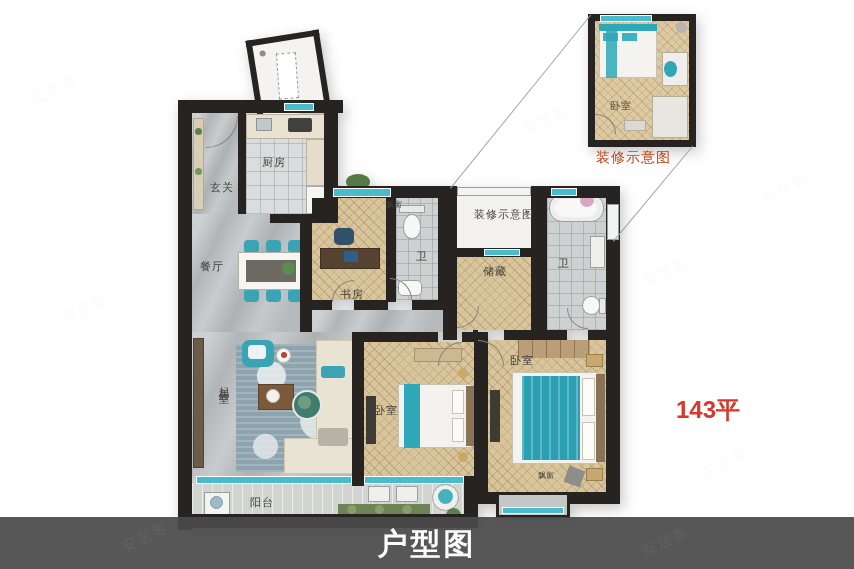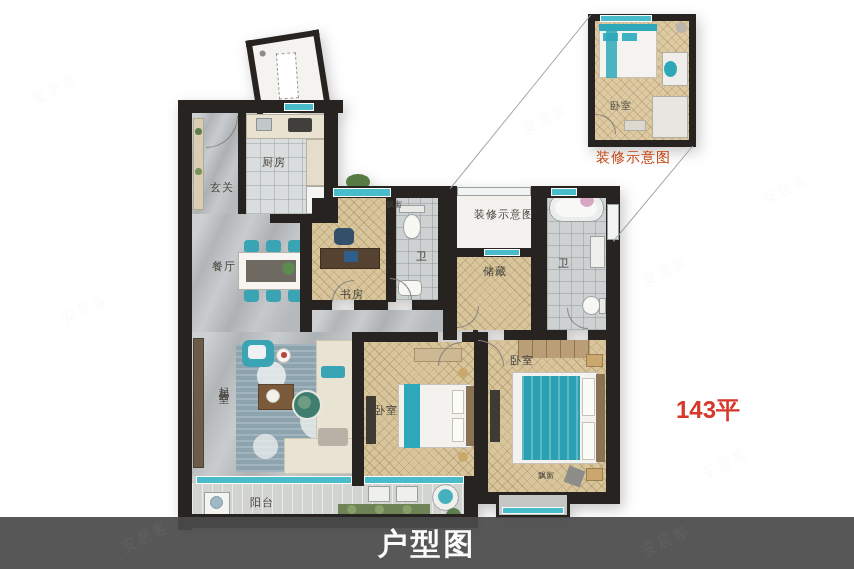--- a/index.html
+++ b/index.html
@@ -214,21 +214,21 @@
   <div class="arc" style="left:206px;top:116px;width:32px;height:32px;border:1px solid #87857e;border-left:none;border-top:none;border-radius:0 0 100% 0;"></div>
   <div class="arc" style="left:332px;top:280px;width:22px;height:22px;border:1px solid #87857e;border-right:none;border-bottom:none;border-radius:100% 0 0 0;"></div>
   <div class="arc" style="left:390px;top:278px;width:22px;height:22px;border:1px solid #87857e;border-left:none;border-bottom:none;border-radius:0 100% 0 0;"></div>
   <div class="arc" style="left:457px;top:306px;width:22px;height:22px;border:1px solid #87857e;border-left:none;border-top:none;border-radius:0 0 100% 0;"></div>
   <div class="arc" style="left:567px;top:308px;width:21px;height:21px;border:1px solid #87857e;border-right:none;border-top:none;border-radius:0 0 0 100%;"></div>
   <div class="arc" style="left:438px;top:342px;width:24px;height:24px;border:1px solid #87857e;border-right:none;border-bottom:none;border-radius:100% 0 0 0;"></div>
   <div class="arc" style="left:478px;top:340px;width:26px;height:26px;border:1px solid #87857e;border-left:none;border-bottom:none;border-radius:0 100% 0 0;"></div>
 
   <div class="rlabel" style="left:210px;top:180px;">玄关</div>
   <div class="rlabel" style="left:262px;top:155px;">厨房</div>
-  <div class="rlabel" style="left:212px;top:259px;">餐厅</div>
+  <div class="rlabel" style="left:200px;top:259px;">餐厅</div>
   <div class="rlabel" style="left:340px;top:287px;">书房</div>
   <div class="rlabel small" style="left:386px;top:199px;">飘窗</div>
   <div class="rlabel" style="left:416px;top:249px;">卫</div>
   <div class="rlabel" style="left:474px;top:207px;">装修示意图</div>
   <div class="rlabel" style="left:483px;top:264px;">储藏</div>
   <div class="rlabel" style="left:558px;top:256px;">卫</div>
   <div class="rlabel" style="left:374px;top:403px;">卧室</div>
   <div class="rlabel" style="left:510px;top:353px;">卧室</div>
   <div class="rlabel vert" style="left:216px;top:378px;">起居室</div>
   <div class="rlabel" style="left:250px;top:495px;">阳台</div>

